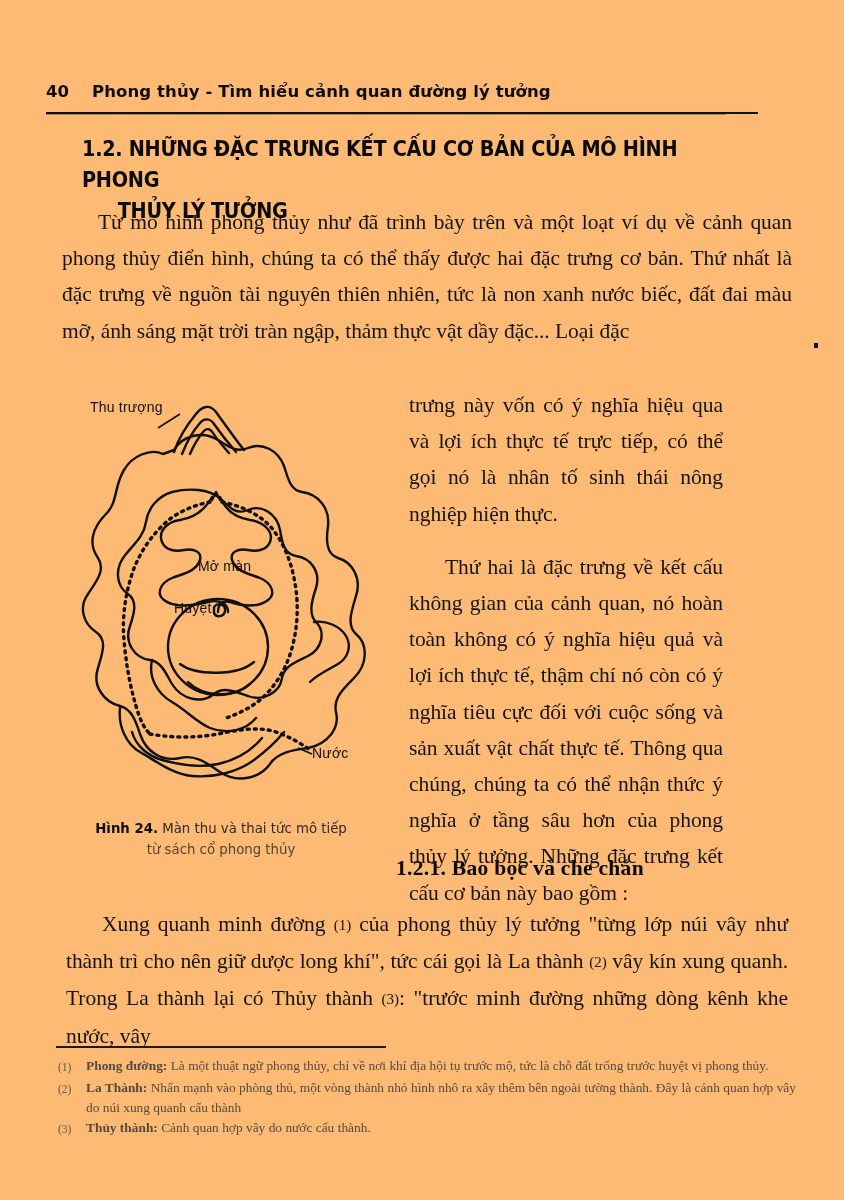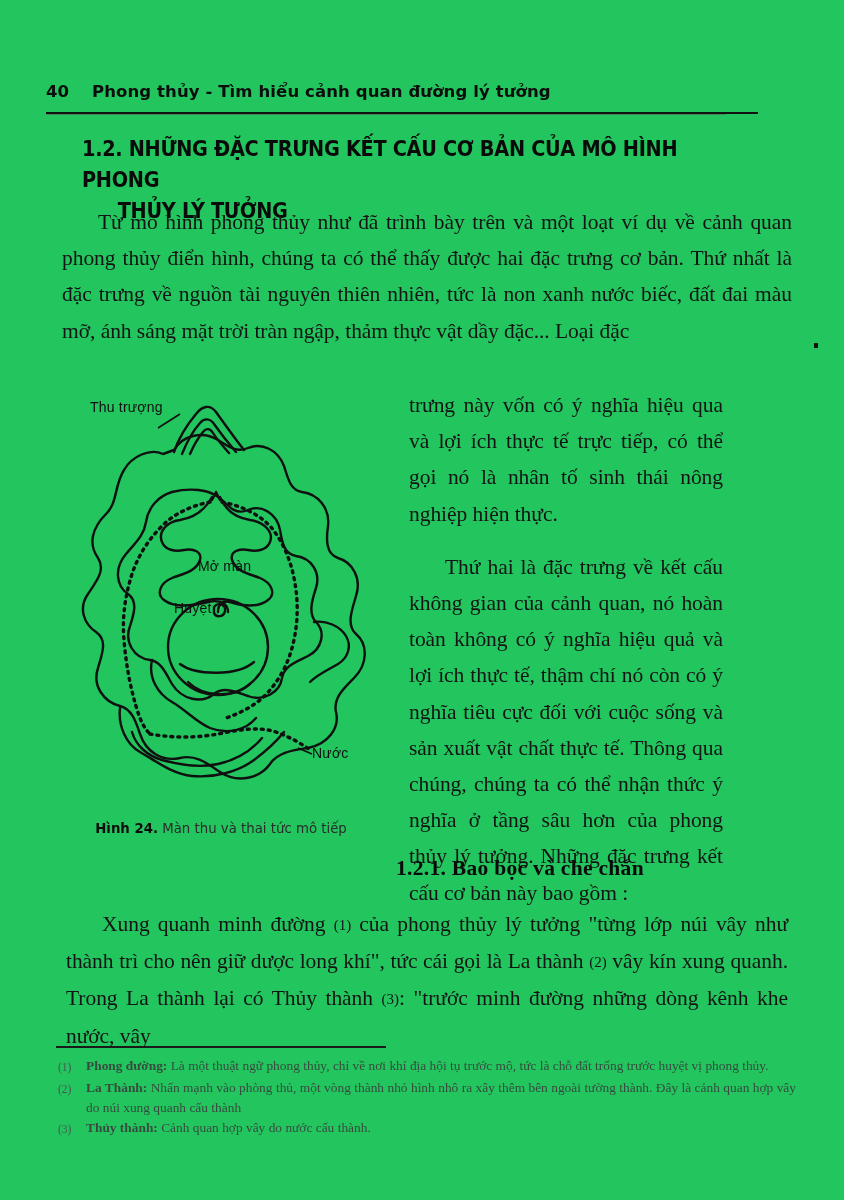--- a/index.html
+++ b/index.html
@@ -8,21 +8,21 @@
     background: #8a8a8a;
   }
   body {
     font-family: "Liberation Serif", serif;
   }
   .page {
     position: relative;
     width: 844px;
     height: 1200px;
     margin: 0 auto;
-    background: #22c55e;
+    background: #fdba74;
     overflow: hidden;
     color: #151515;
   }
 
   
   .header {
     position: absolute;
     left: 46px;
     top: 82px;
     width: 752px;
@@ -310,20 +310,21 @@
     </svg>
 
     <span class="fig-label lbl-thu">Thu trượng</span>
     <span class="fig-label lbl-moman">Mở màn</span>
     <span class="fig-label lbl-huyet">Huyệt</span>
     <span class="fig-label lbl-nuoc">Nước</span>
   </div>
 
   <div class="fig-caption">
     <span class="cap-num">Hình 24.</span><span> Màn thu và thai tức mô tiếp</span>
+    <span class="cap-l2">từ sách cổ phong thủy</span>
   </div>
 
   <div class="body-col right-col">
     <p>trưng này vốn có ý nghĩa hiệu qua và lợi ích thực tế trực tiếp, có thể gọi nó là nhân tố sinh thái nông nghiệp hiện thực.</p>
     <p class="ind">Thứ hai là đặc trưng về kết cấu không gian của cảnh quan, nó hoàn toàn không có ý nghĩa hiệu quả và lợi ích thực tế, thậm chí nó còn có ý nghĩa tiêu cực đối với cuộc sống và sản xuất vật chất thực tế. Thông qua chúng, chúng ta có thể nhận thức ý nghĩa ở tầng sâu hơn của phong thủy lý tưởng. Những đặc trưng kết cấu cơ bản này bao gồm :</p>
   </div>
 
   <div class="sub-heading">1.2.1. Bao bọc và che chắn</div>
 
   <div class="body-col bottom-para">

